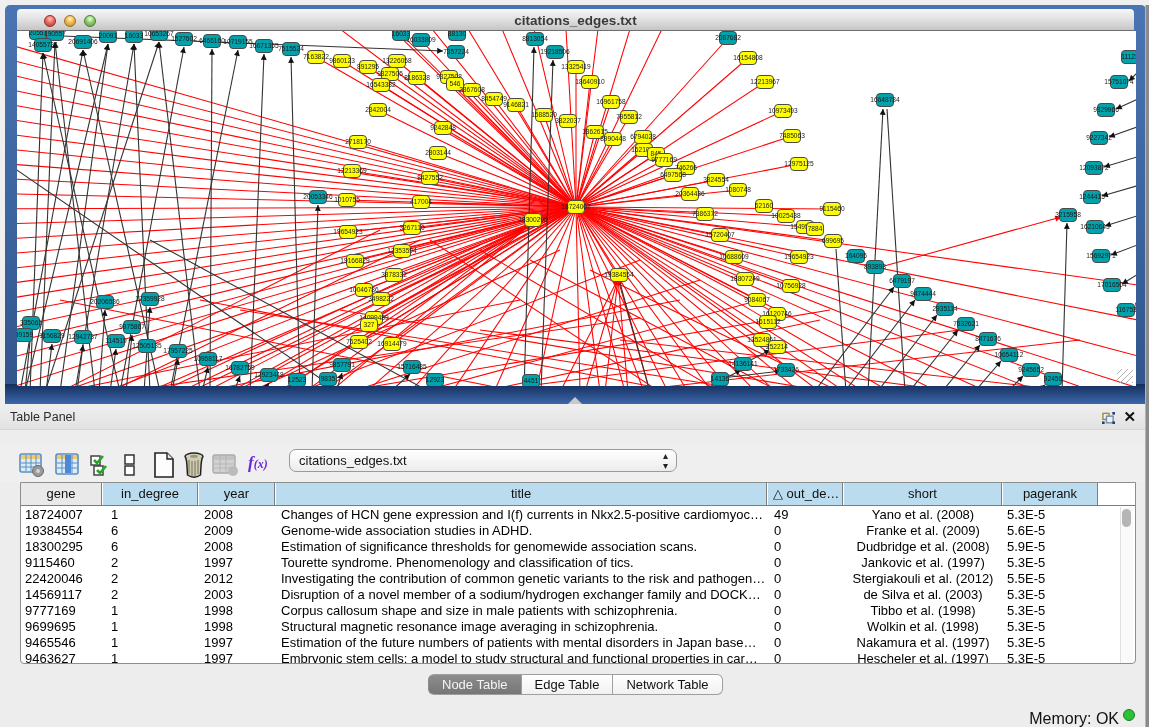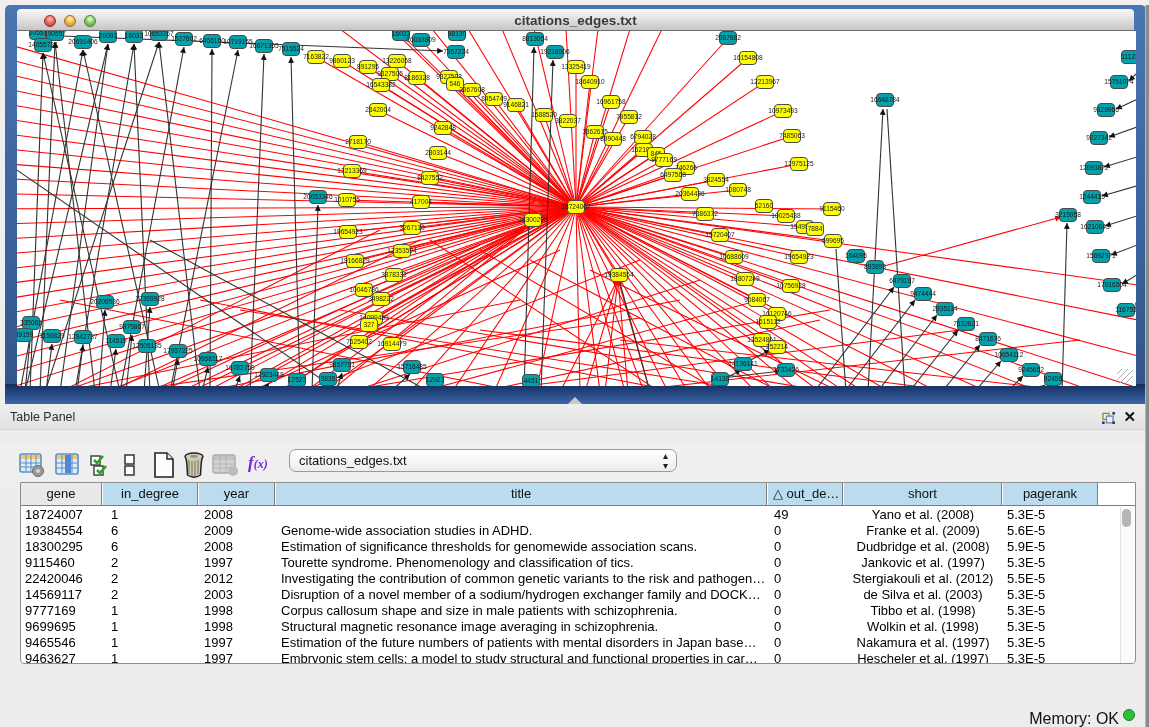--- a/index.html
+++ b/index.html
@@ -807,20 +807,21 @@
         <div class="th" id="th4">title</div>
         <div class="th" id="th5">△ out_de…</div>
         <div class="th" id="th6">short</div>
         <div class="th" id="th7">pagerank</div>
       </div>
       <div id="tbody">
 <div class="tr">
 <div class="c c1">18724007</div>
             <div class="c c2">1</div>
             <div class="c c3">2008</div>
+<div class="c c4">Changes of HCN gene expression and I(f) currents in Nkx2.5-positive cardiomyoc…</div>
             <div class="c c5">49</div>
             <div class="c c6">Yano et al. (2008)</div>
 <div class="c c7">5.3E-5</div>
           </div>
 <div class="tr">
 <div class="c c1">19384554</div>
             <div class="c c2">6</div>
             <div class="c c3">2009</div>
 <div class="c c4">Genome-wide association studies in ADHD.</div>
             <div class="c c5">0</div>
@@ -897,16 +898,21 @@
 <div class="c c4">Embryonic stem cells: a model to study structural and functional properties in car…</div>
             <div class="c c5">0</div>
             <div class="c c6">Hescheler et al. (1997)</div>
 <div class="c c7">5.3E-5</div>
           </div>
       </div>
       <div id="vsb">
           <div id="vsbth"></div>
         </div>
     </div>
+    <div id="segs">
+      <div class="seg" id="seg1">Node Table</div>
+      <div class="seg" id="seg2">Edge Table</div>
+      <div class="seg" id="seg3">Network Table</div>
+    </div>
     <div id="mem">Memory: OK</div>
       <div id="memdot"></div>
   </div>
   <div id="rstrip"></div>
 </div>
 </body></html>

